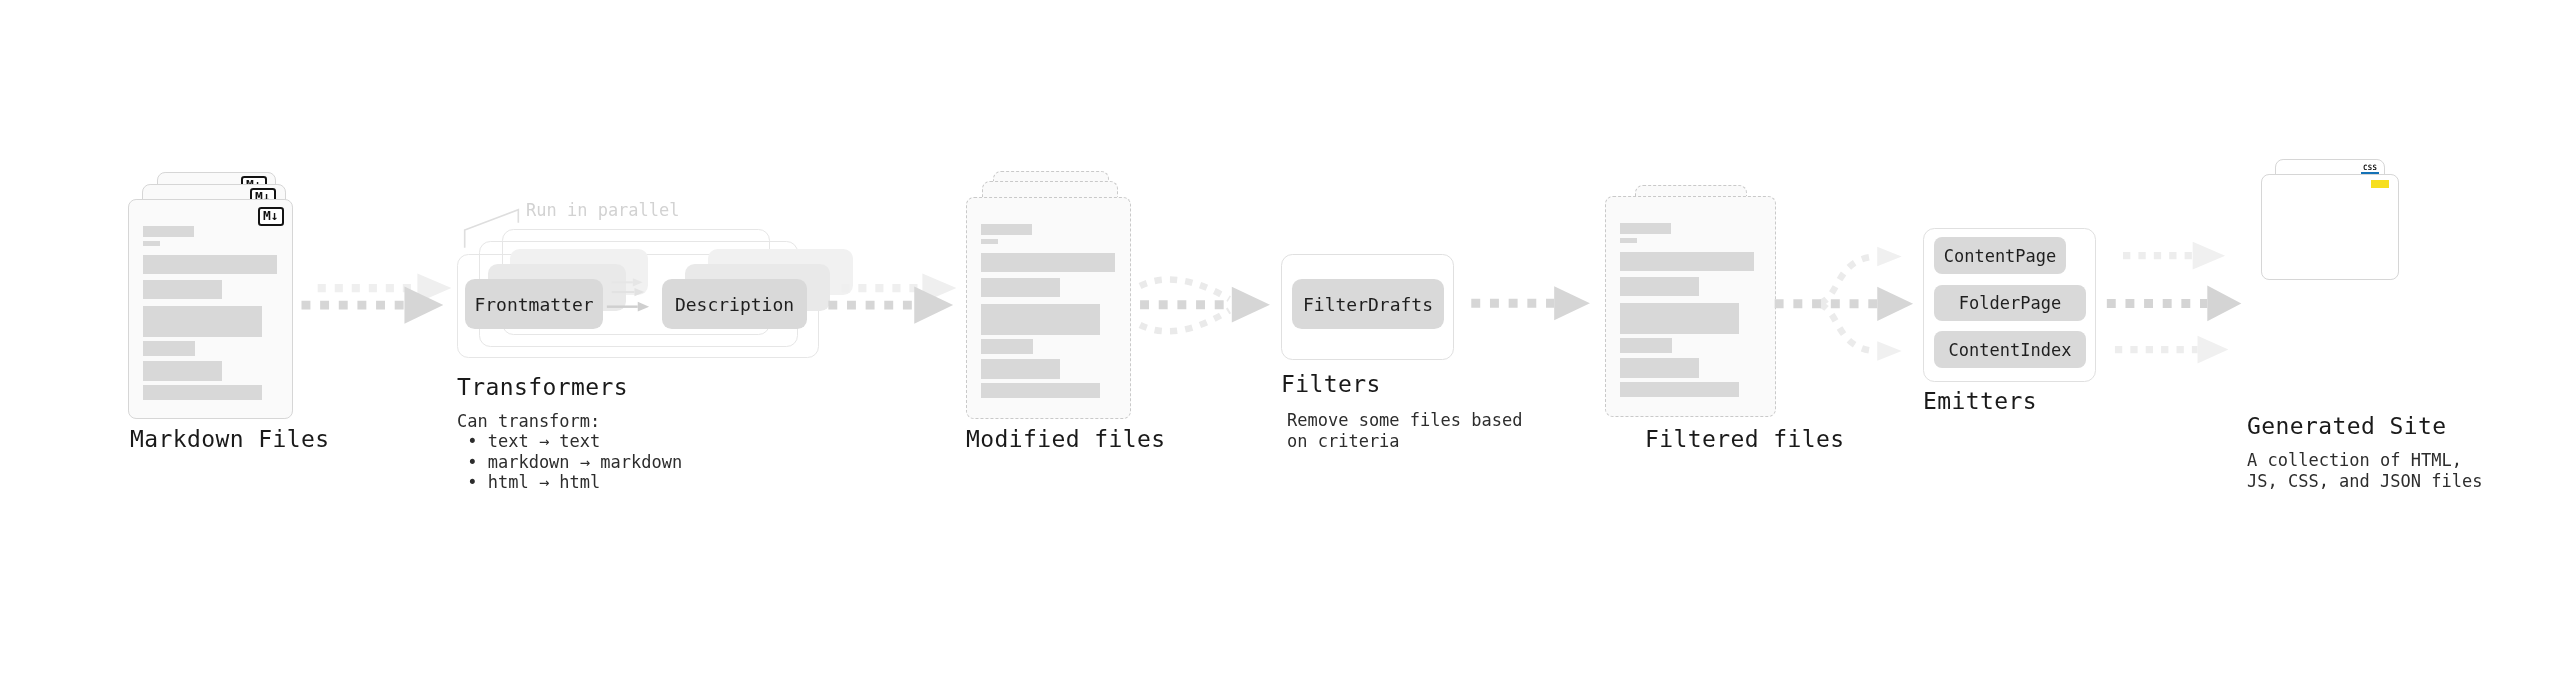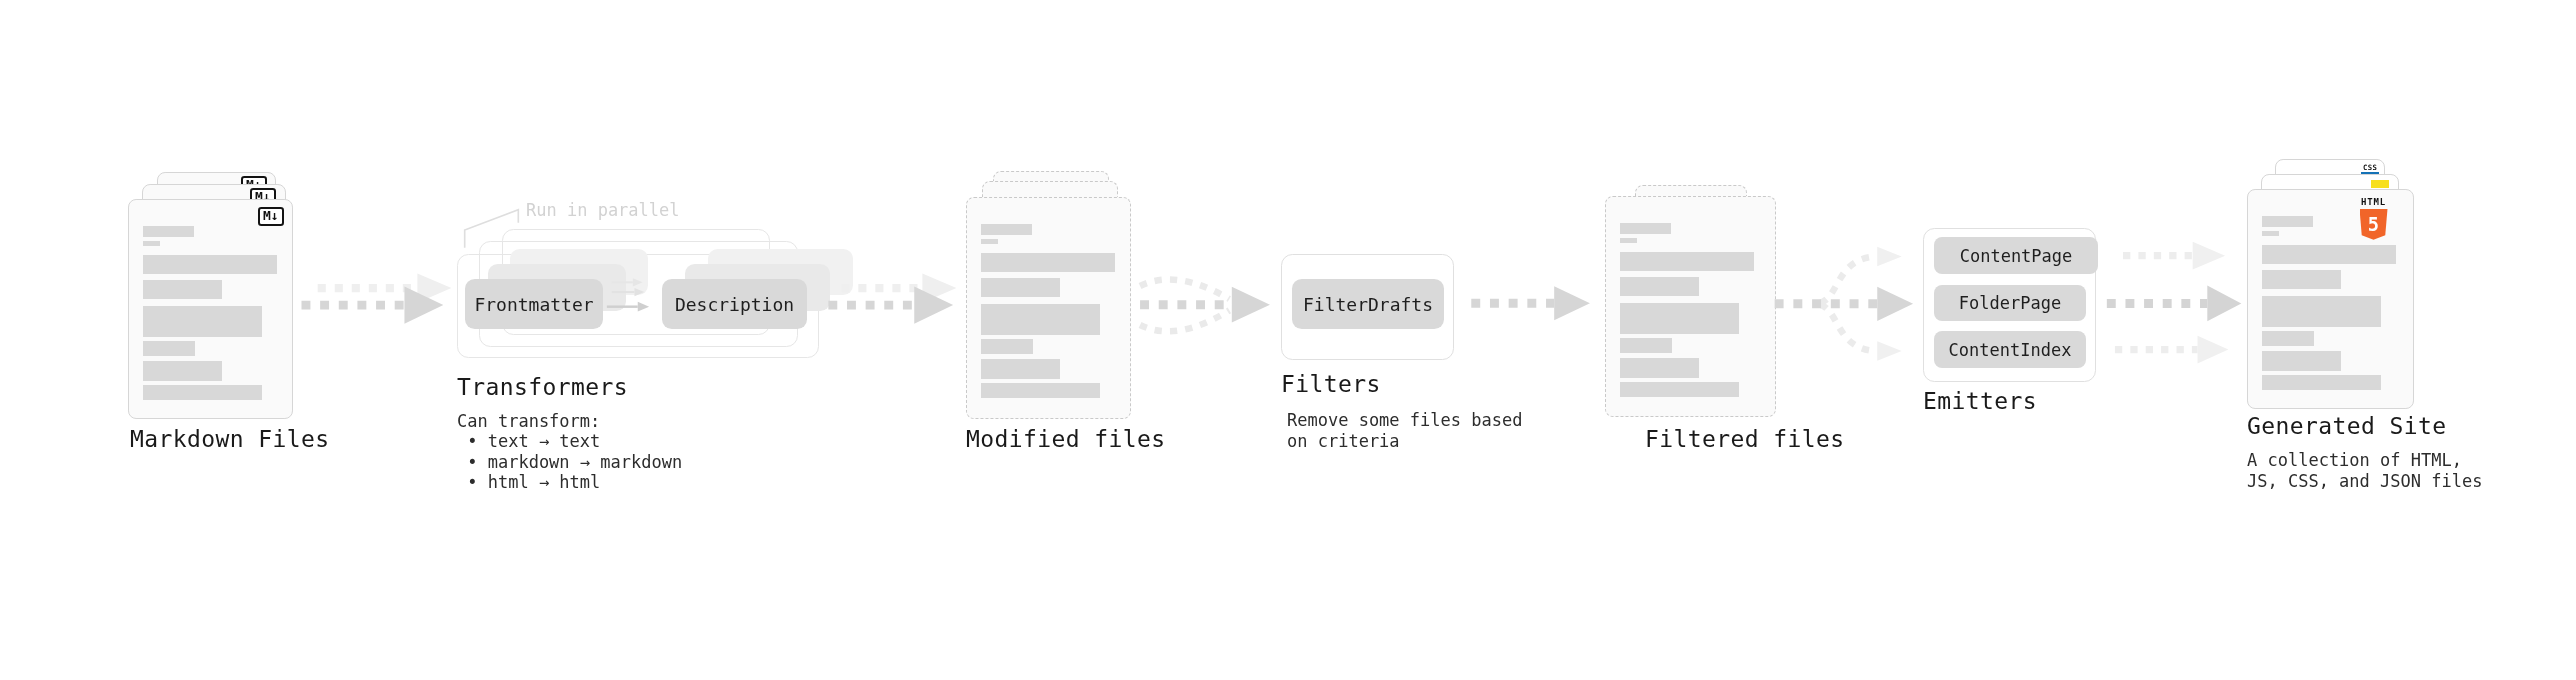--- a/index.html
+++ b/index.html
@@ -190,21 +190,21 @@
   <svg style="left:1773px;top:241px;" width="145" height="124" viewBox="0 0 178 152">
     <path d="M 58,76 C 82,68 78,20 128,19" fill="none" stroke="#ebebeb" stroke-width="8" stroke-dasharray="9 10"></path>
     <polygon points="128,7 128,31 158,19" fill="#f0f0f0"></polygon>
     <path d="M 58,78 C 82,86 78,134 128,135" fill="none" stroke="#ebebeb" stroke-width="8" stroke-dasharray="9 10"></path>
     <polygon points="128,123 128,147 158,135" fill="#f0f0f0"></polygon>
     <line x1="2" y1="77" x2="128" y2="77" stroke="#d6d6d6" stroke-width="11" stroke-dasharray="11 12"></line>
     <polygon points="128,56 128,98 172,77" fill="#d6d6d6"></polygon>
   </svg>
 
   <div class="panel" style="left:1923px;top:228px;width:173px;height:154px;"></div>
-  <div class="pill pill-sm" style="left:1934px;top:237px;width:164px;height:37px;">ContentPage</div>
+  <div class="pill pill-sm" style="left:1934px;top:237px;width:132px;height:37px;">ContentPage</div>
   <div class="pill pill-sm" style="left:1934px;top:285px;width:152px;height:36px;text-align:center;">FolderPage</div>
   <div class="pill pill-sm" style="left:1934px;top:331px;width:152px;height:37px;">ContentIndex</div>
   <div class="title" style="left:1923px;top:388px;">Emitters</div>
 
   <svg style="left:2105px;top:237px;" width="143" height="128" viewBox="0 0 176 158">
     <line x1="22" y1="23" x2="108" y2="23" stroke="#ededed" stroke-width="9" stroke-dasharray="9 10"></line>
     <polygon points="108,6 108,40 148,23" fill="#f0f0f0"></polygon>
     <line x1="2" y1="82" x2="126" y2="82" stroke="#d4d4d4" stroke-width="11" stroke-dasharray="11 12"></line>
     <polygon points="126,60 126,104 168,82" fill="#d4d4d4"></polygon>
     <line x1="12" y1="139" x2="114" y2="139" stroke="#ededed" stroke-width="9" stroke-dasharray="9 10"></line>
@@ -213,34 +213,20 @@
 
   <div class="doc-solid" style="left:2275px;top:159px;width:110px;height:89px;background:#ffffff;">
     <div class="css-badge" style="top:4.1px;right:3.3px;">
       <div class="css-txt">CSS</div>
       <div class="css-bar"></div>
     </div>
   </div>
   <div class="doc-solid" style="left:2261px;top:174px;width:138px;height:106px;background:#ffffff;">
     <div class="js-badge" style="top:4.9px;right:9px;"></div>
   </div>
-  <div class="doc-solid" style="left:2247px;top:189px;width:167px;height:220px;">
-    <div class="html5-badge" style="top:8.1px;right:21px;">
-      <div class="h5-txt">HTML</div>
-      <div class="h5-shield">5</div>
-    </div>
-    <div class="bar b1"></div>
-    <div class="bar b2"></div>
-    <div class="bar b3"></div>
-    <div class="bar b4"></div>
-    <div class="bar b5"></div>
-    <div class="bar b6"></div>
-    <div class="bar b7"></div>
-    <div class="bar b8"></div>
-  </div>
   <div class="title" style="left:2247px;top:413px;">Generated Site</div>
   <div class="caption" style="left:2247px;top:450px;">
     <div class="cap-line">A collection of HTML,</div>
     <div class="cap-line">JS, CSS, and JSON files</div>
   </div>
 
 </div>
 
 
 </body></html>

